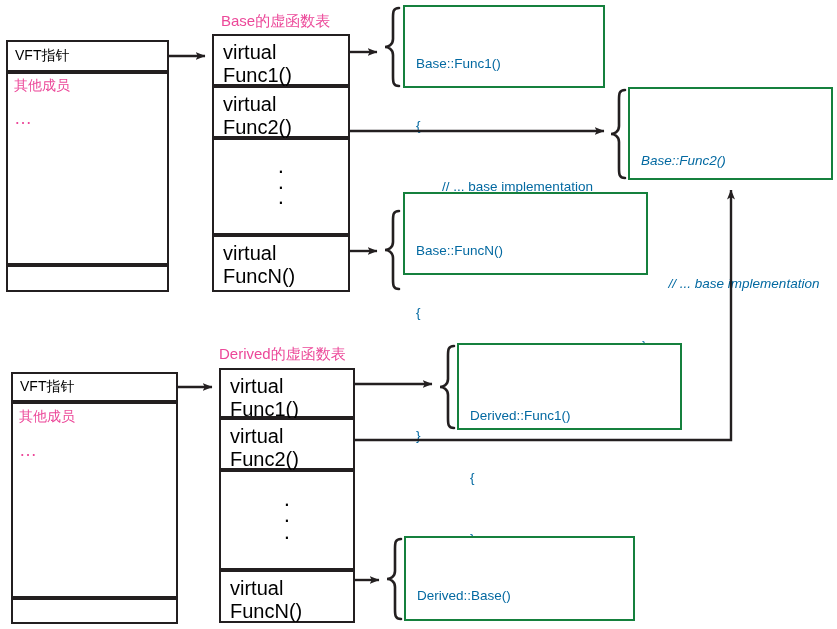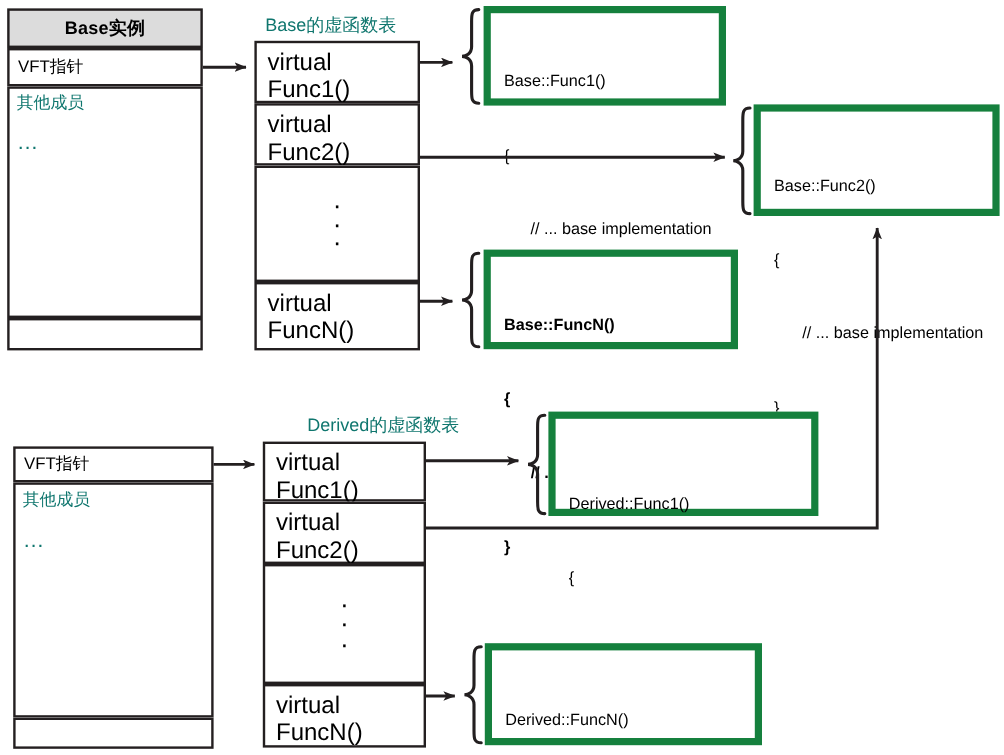--- a/index.html
+++ b/index.html
@@ -65,30 +65,30 @@
     align-items: center;
     justify-content: space-evenly;
     color: #000;
     font-size: 20px;
     line-height: 4px;
   }
   .vft-dots span { display: block; }
   .caption {
     position: absolute;
     font-size: 15px;
-    color: #0f766e;
+    color: #ec4899;
     white-space: nowrap;
   }
   .code-box {
     position: absolute;
     box-sizing: border-box;
-    border: 6px solid #15803d;
+    border: 2px solid #15803d;
     background: #ffffff;
     font-size: 13.5px;
-    color: #000000;
+    color: #0369a1;
     line-height: 1.52;
     padding: 6px 0 0 11px;
     white-space: pre;
   }
   .code-line { display: block; }
   .code-indent { padding-left: 16px; text-align: center; }
   .brace {
     position: absolute;
     font-size: 13px;
     color: #231f20;
@@ -100,23 +100,20 @@
     overflow: visible;
   }
   .connector svg { display: block; overflow: visible; }
   .dot { font-size: 22px; line-height: 6px; }
 </style>
 </head>
 <body>
 
 <div id="canvas">
 
-  <div class="inst-header" style="left:6px; top:7px; width:163px; height:33px;">
-    <span>Base实例</span>
-  </div>
   <div class="inst-row" style="left:6px; top:40px; width:163px; height:32px;">
     <span>VFT指针</span>
   </div>
   <div class="box" style="left:6px; top:72px; width:163px; height:193px;"></div>
   <div class="caption" style="left:14px; top:77px; font-size:14px;">其他成员</div>
   <div class="caption" style="left:14px; top:108px; font-size:18px; letter-spacing:2px;">…</div>
   <div class="box" style="left:6px; top:265px; width:163px; height:27px;"></div>
 
   <div class="caption" style="left:221px; top:12px;">Base的虚函数表</div>
 
@@ -135,43 +132,43 @@
     <span>virtual FuncN()</span>
   </div>
 
   <div class="code-box" style="left:403px; top:5px; width:202px; height:83px;">
     <span class="code-line">Base::Func1()</span>
     <span class="code-line">{</span>
     <span class="code-line code-indent">// ... base implementation</span>
     <span class="code-line">}</span>
   </div>
 
-  <div class="code-box" style="left:628px; top:87px; width:205px; height:93px; padding-top:11px;">
+  <div class="code-box" style="left:628px; top:87px; width:205px; height:93px; padding-top:21px;font-style:italic;">
     <span class="code-line">Base::Func2()</span>
     <span class="code-line">{</span>
     <span class="code-line code-indent">// ... base implementation</span>
     <span class="code-line">}</span>
   </div>
 
-  <div class="code-box" style="left:403px; top:208px; width:212px; height:83px;font-weight:bold;">
+  <div class="code-box" style="left:403px; top:192px; width:245px; height:83px;">
     <span class="code-line">Base::FuncN()</span>
     <span class="code-line">{</span>
     <span class="code-line code-indent">// ... base implementation</span>
     <span class="code-line">}</span>
   </div>
 
   <div class="inst-row" style="left:11px; top:372px; width:167px; height:30px;">
     <span>VFT指针</span>
   </div>
   <div class="box" style="left:11px; top:402px; width:167px; height:196px;"></div>
   <div class="caption" style="left:19px; top:408px; font-size:14px;">其他成员</div>
   <div class="caption" style="left:19px; top:440px; font-size:18px; letter-spacing:2px;">…</div>
   <div class="box" style="left:11px; top:598px; width:167px; height:26px;"></div>
 
-  <div class="caption" style="left:219px; top:345px;margin-left:37px;">Derived的虚函数表</div>
+  <div class="caption" style="left:219px; top:345px;">Derived的虚函数表</div>
 
   <div class="vft-slot" style="left:219px; top:368px; width:136px; height:50px;">
     <span>virtual Func1()</span>
   </div>
   <div class="vft-slot" style="left:219px; top:418px; width:136px; height:52px;">
     <span>virtual Func2()</span>
   </div>
   <div class="vft-dots" style="left:219px; top:470px; width:136px; height:100px; padding:18px 0;">
     <span class="dot">·</span>
     <span class="dot">·</span>
@@ -181,21 +178,21 @@
     <span>virtual FuncN()</span>
   </div>
 
   <div class="code-box" style="left:457px; top:343px; width:225px; height:87px; padding-top:20px;">
     <span class="code-line">Derived::Func1()</span>
     <span class="code-line">{</span>
     <span class="code-line">}</span>
   </div>
 
   <div class="code-box" style="left:404px; top:536px; width:231px; height:85px; padding-top:7px;">
-    <span class="code-line">Derived::FuncN()</span>
+    <span class="code-line">Derived::Base()</span>
     
     
     
   </div>
 
   <div class="brace" style="left:383px; top:6px; width:18px; height:82px;">
     <svg width="18" height="82" viewBox="0 0 18 82">
       <path d="M16 2 C10 2 10 6 10 12 L10 33 C10 39 5 41 2 41 C5 41 10 43 10 49 L10 70 C10 76 10 80 16 80" fill="none" stroke="#231f20" stroke-width="2.6" stroke-linecap="round"></path>
     </svg>
   </div>

